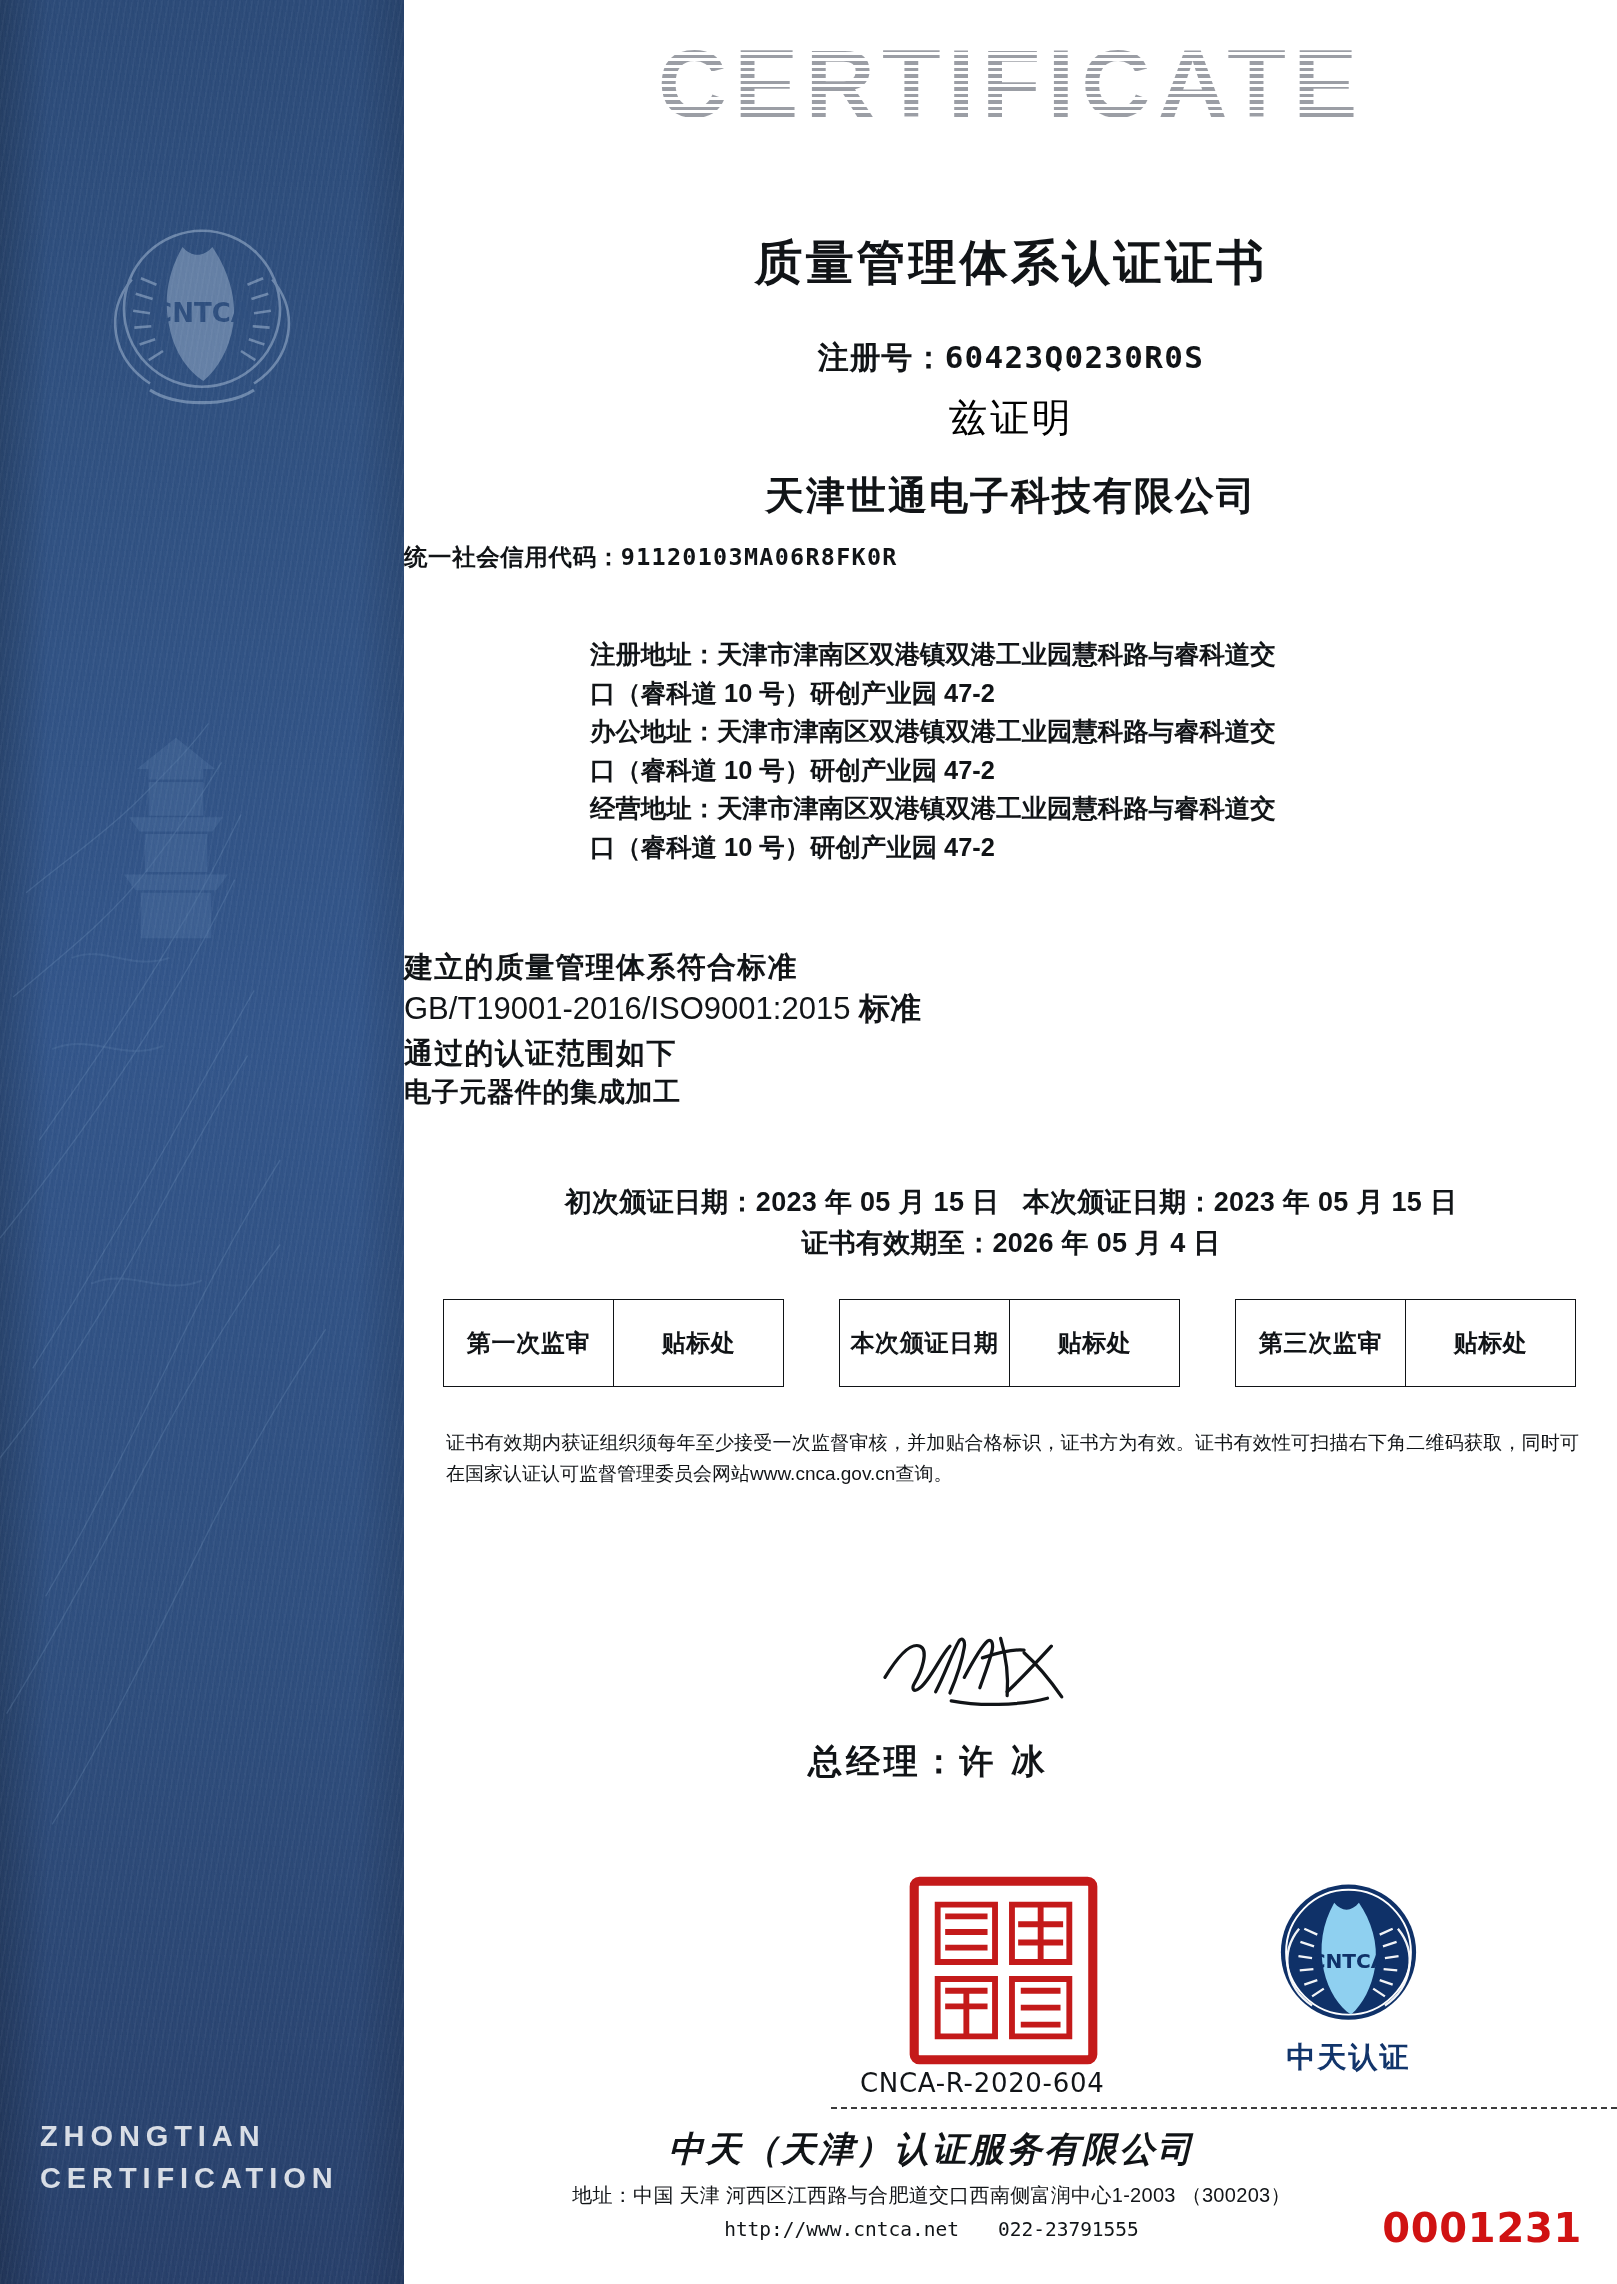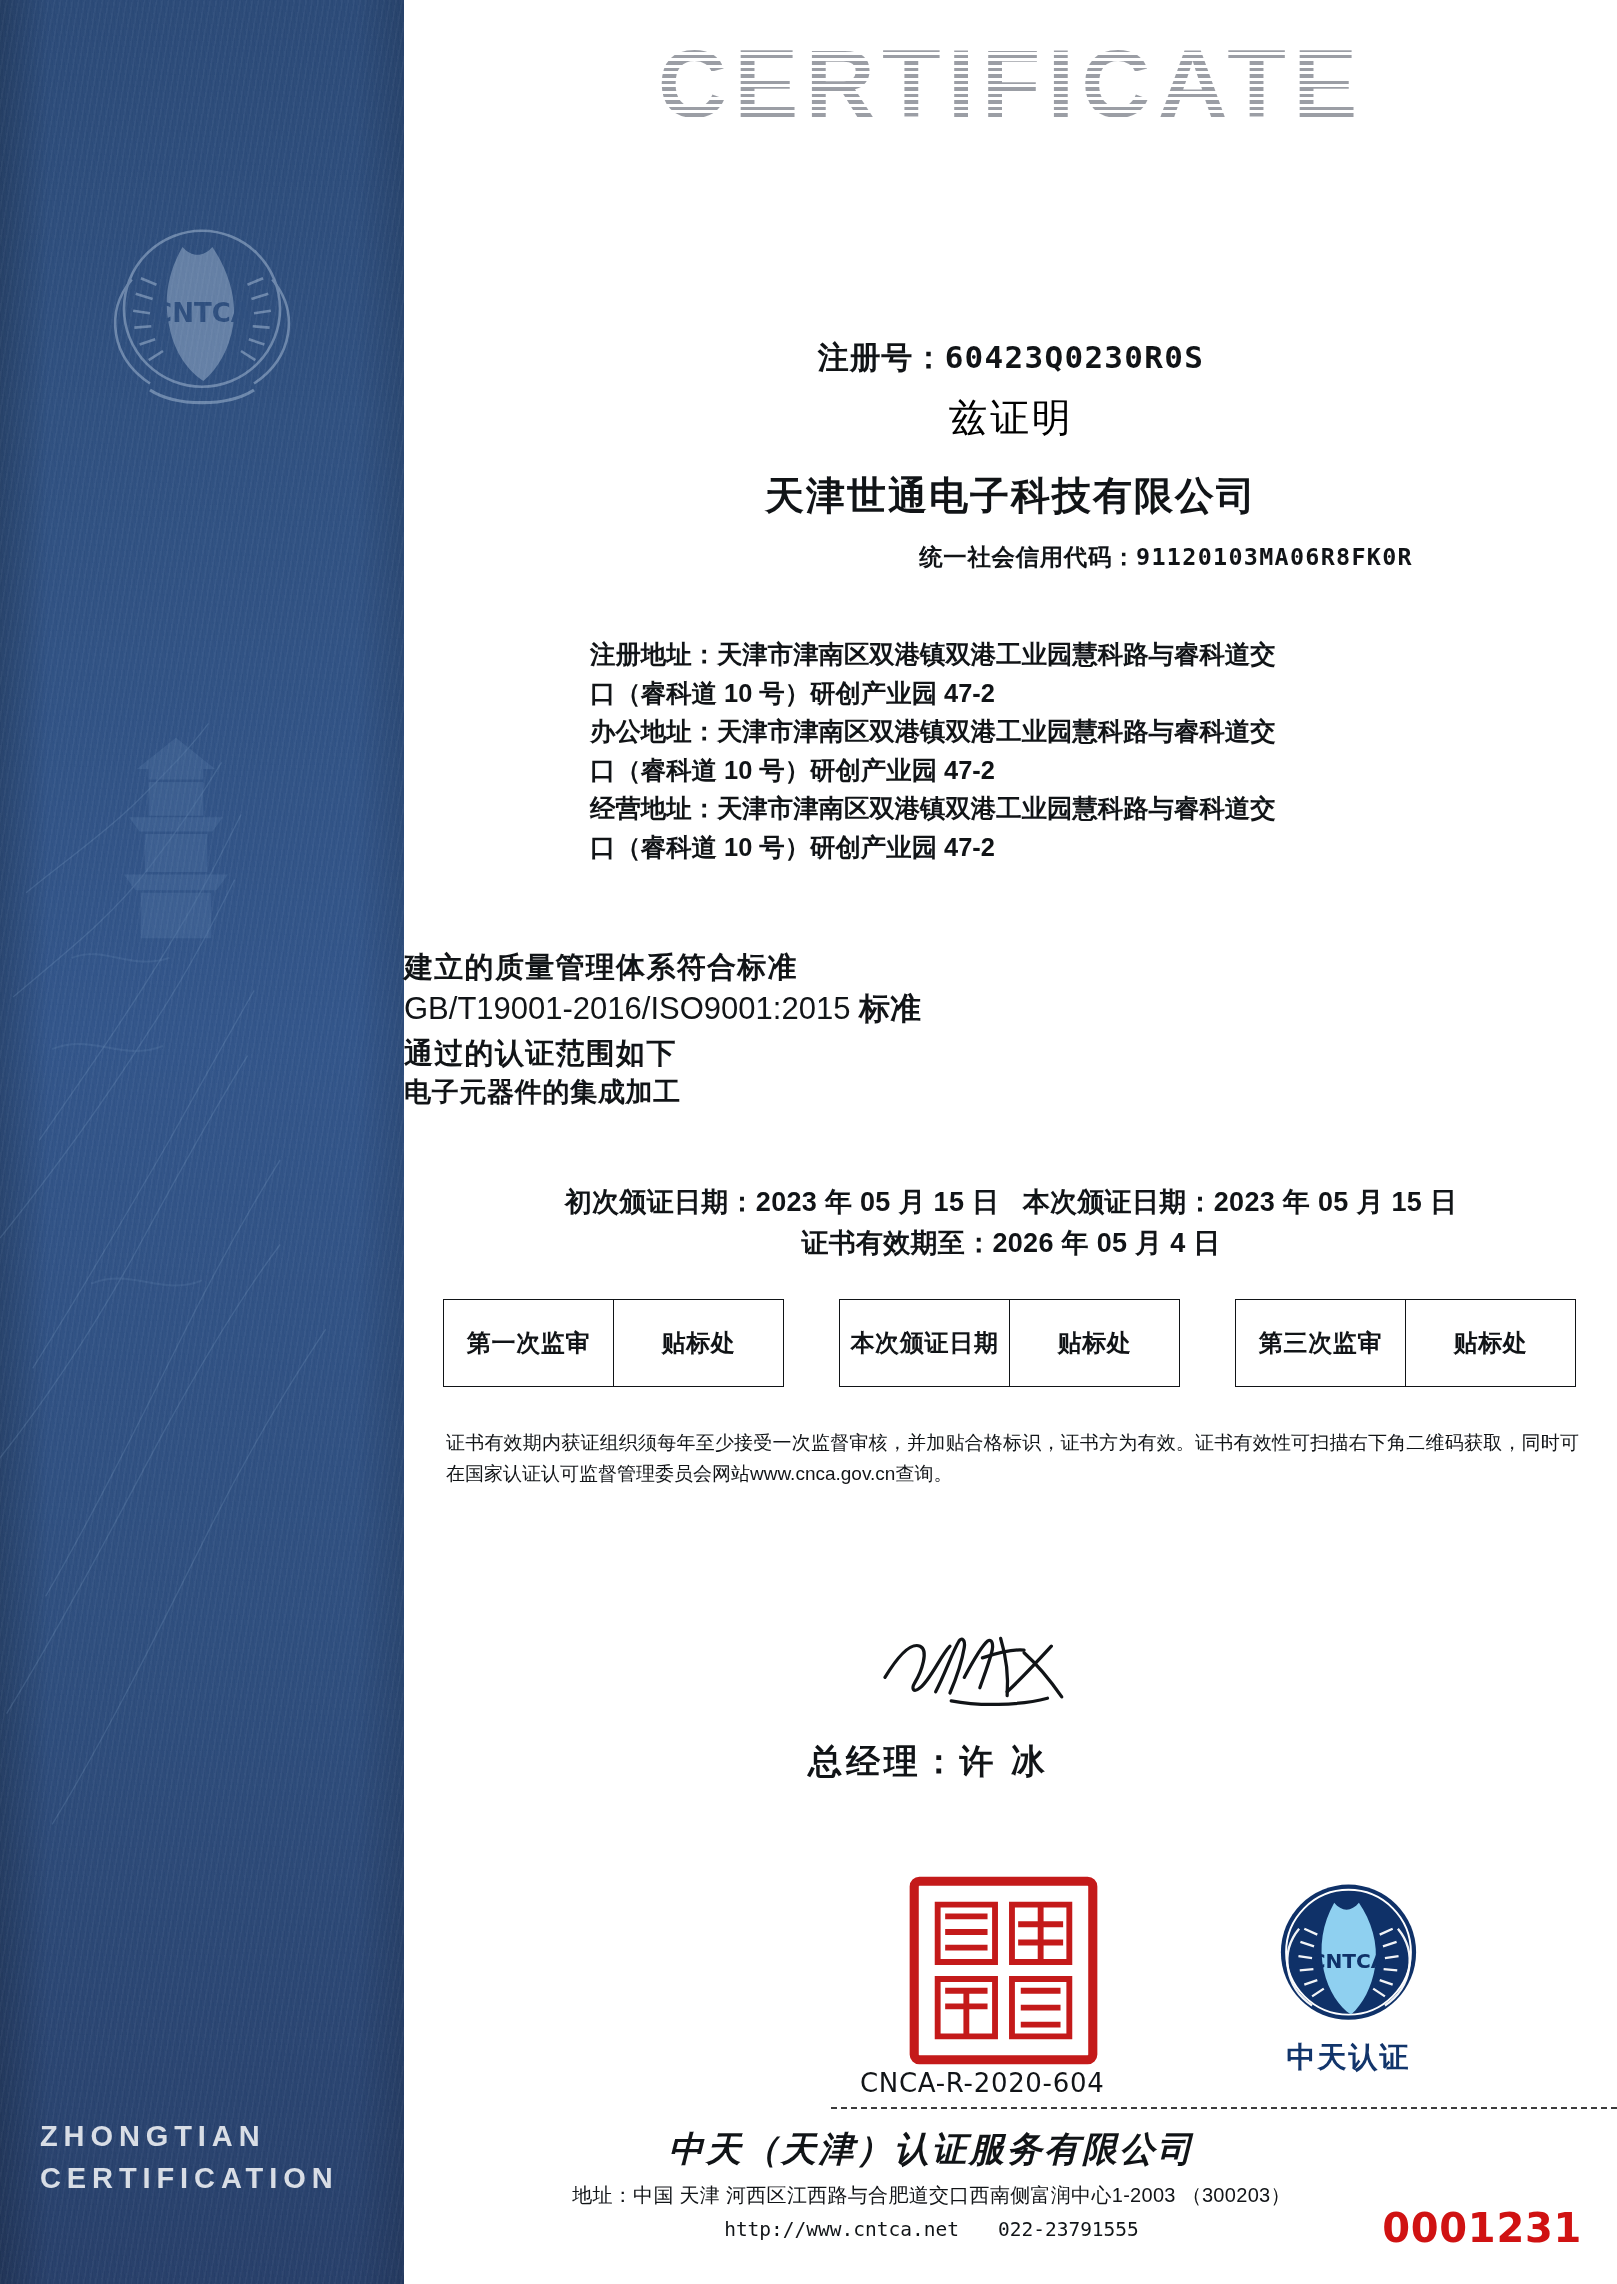--- a/index.html
+++ b/index.html
@@ -149,21 +149,21 @@
     font-weight: 700;
     letter-spacing: 2px;
     color: #111417;
   }
 
   .credit {
     position: absolute;
     top: 541px;
     left: 0;
     width: 1009px;
-    text-align: right;
+    text-align: left;
     font-size: 23.4px;
     font-weight: 700;
     color: #111417;
     letter-spacing: 0.7px;
   }
   .credit .code {
     font-family: "DejaVu Sans Mono", monospace;
     letter-spacing: 1.3px;
   }
 
@@ -455,20 +455,21 @@
     <div class="band-wordmark">
       <div class="l1">ZHONGTIAN</div>
       <div class="l2">CERTIFICATION</div>
     </div>
   </div>
 
   <div class="content">
 
     <div class="cert-title">CERTIFICATE</div>
 
+    <div class="zh-title">质量管理体系认证证书</div>
 
     <div class="reg-no">
       <span>注册号：</span><span class="num">60423Q0230R0S</span>
     </div>
 
     <div class="hereby">兹证明</div>
 
     <div class="company">天津世通电子科技有限公司</div>
 
     <div class="credit">

